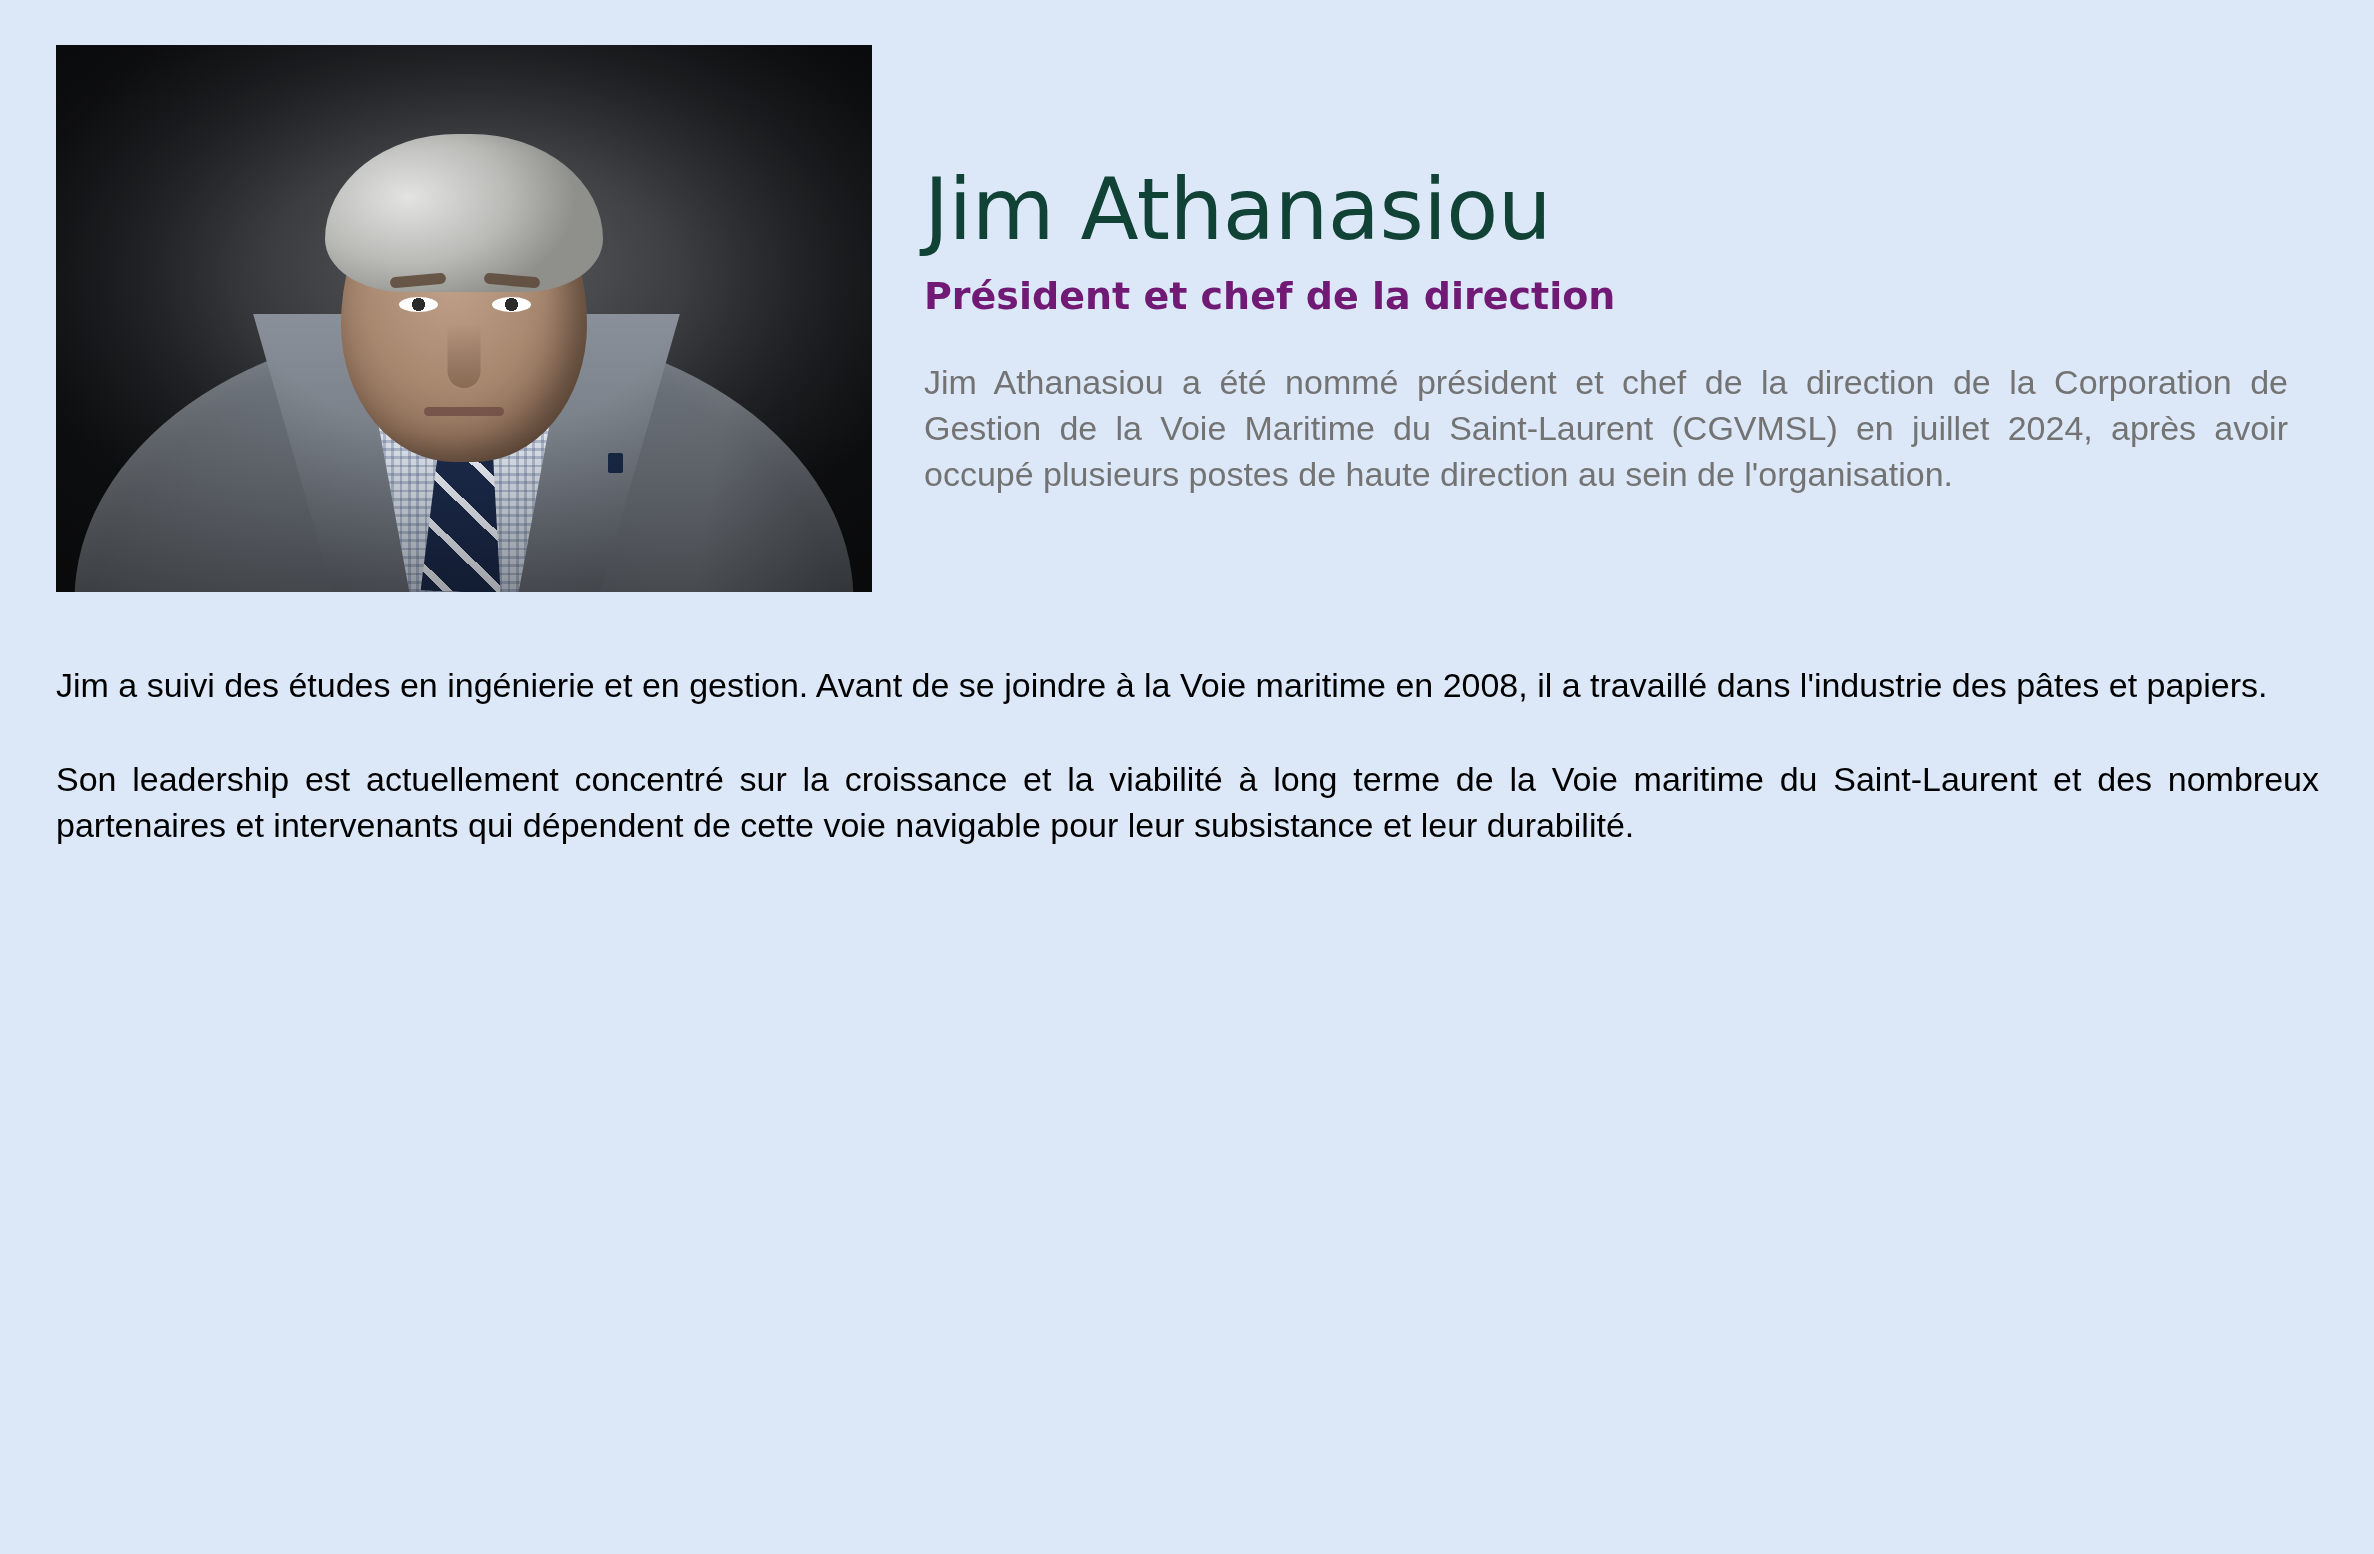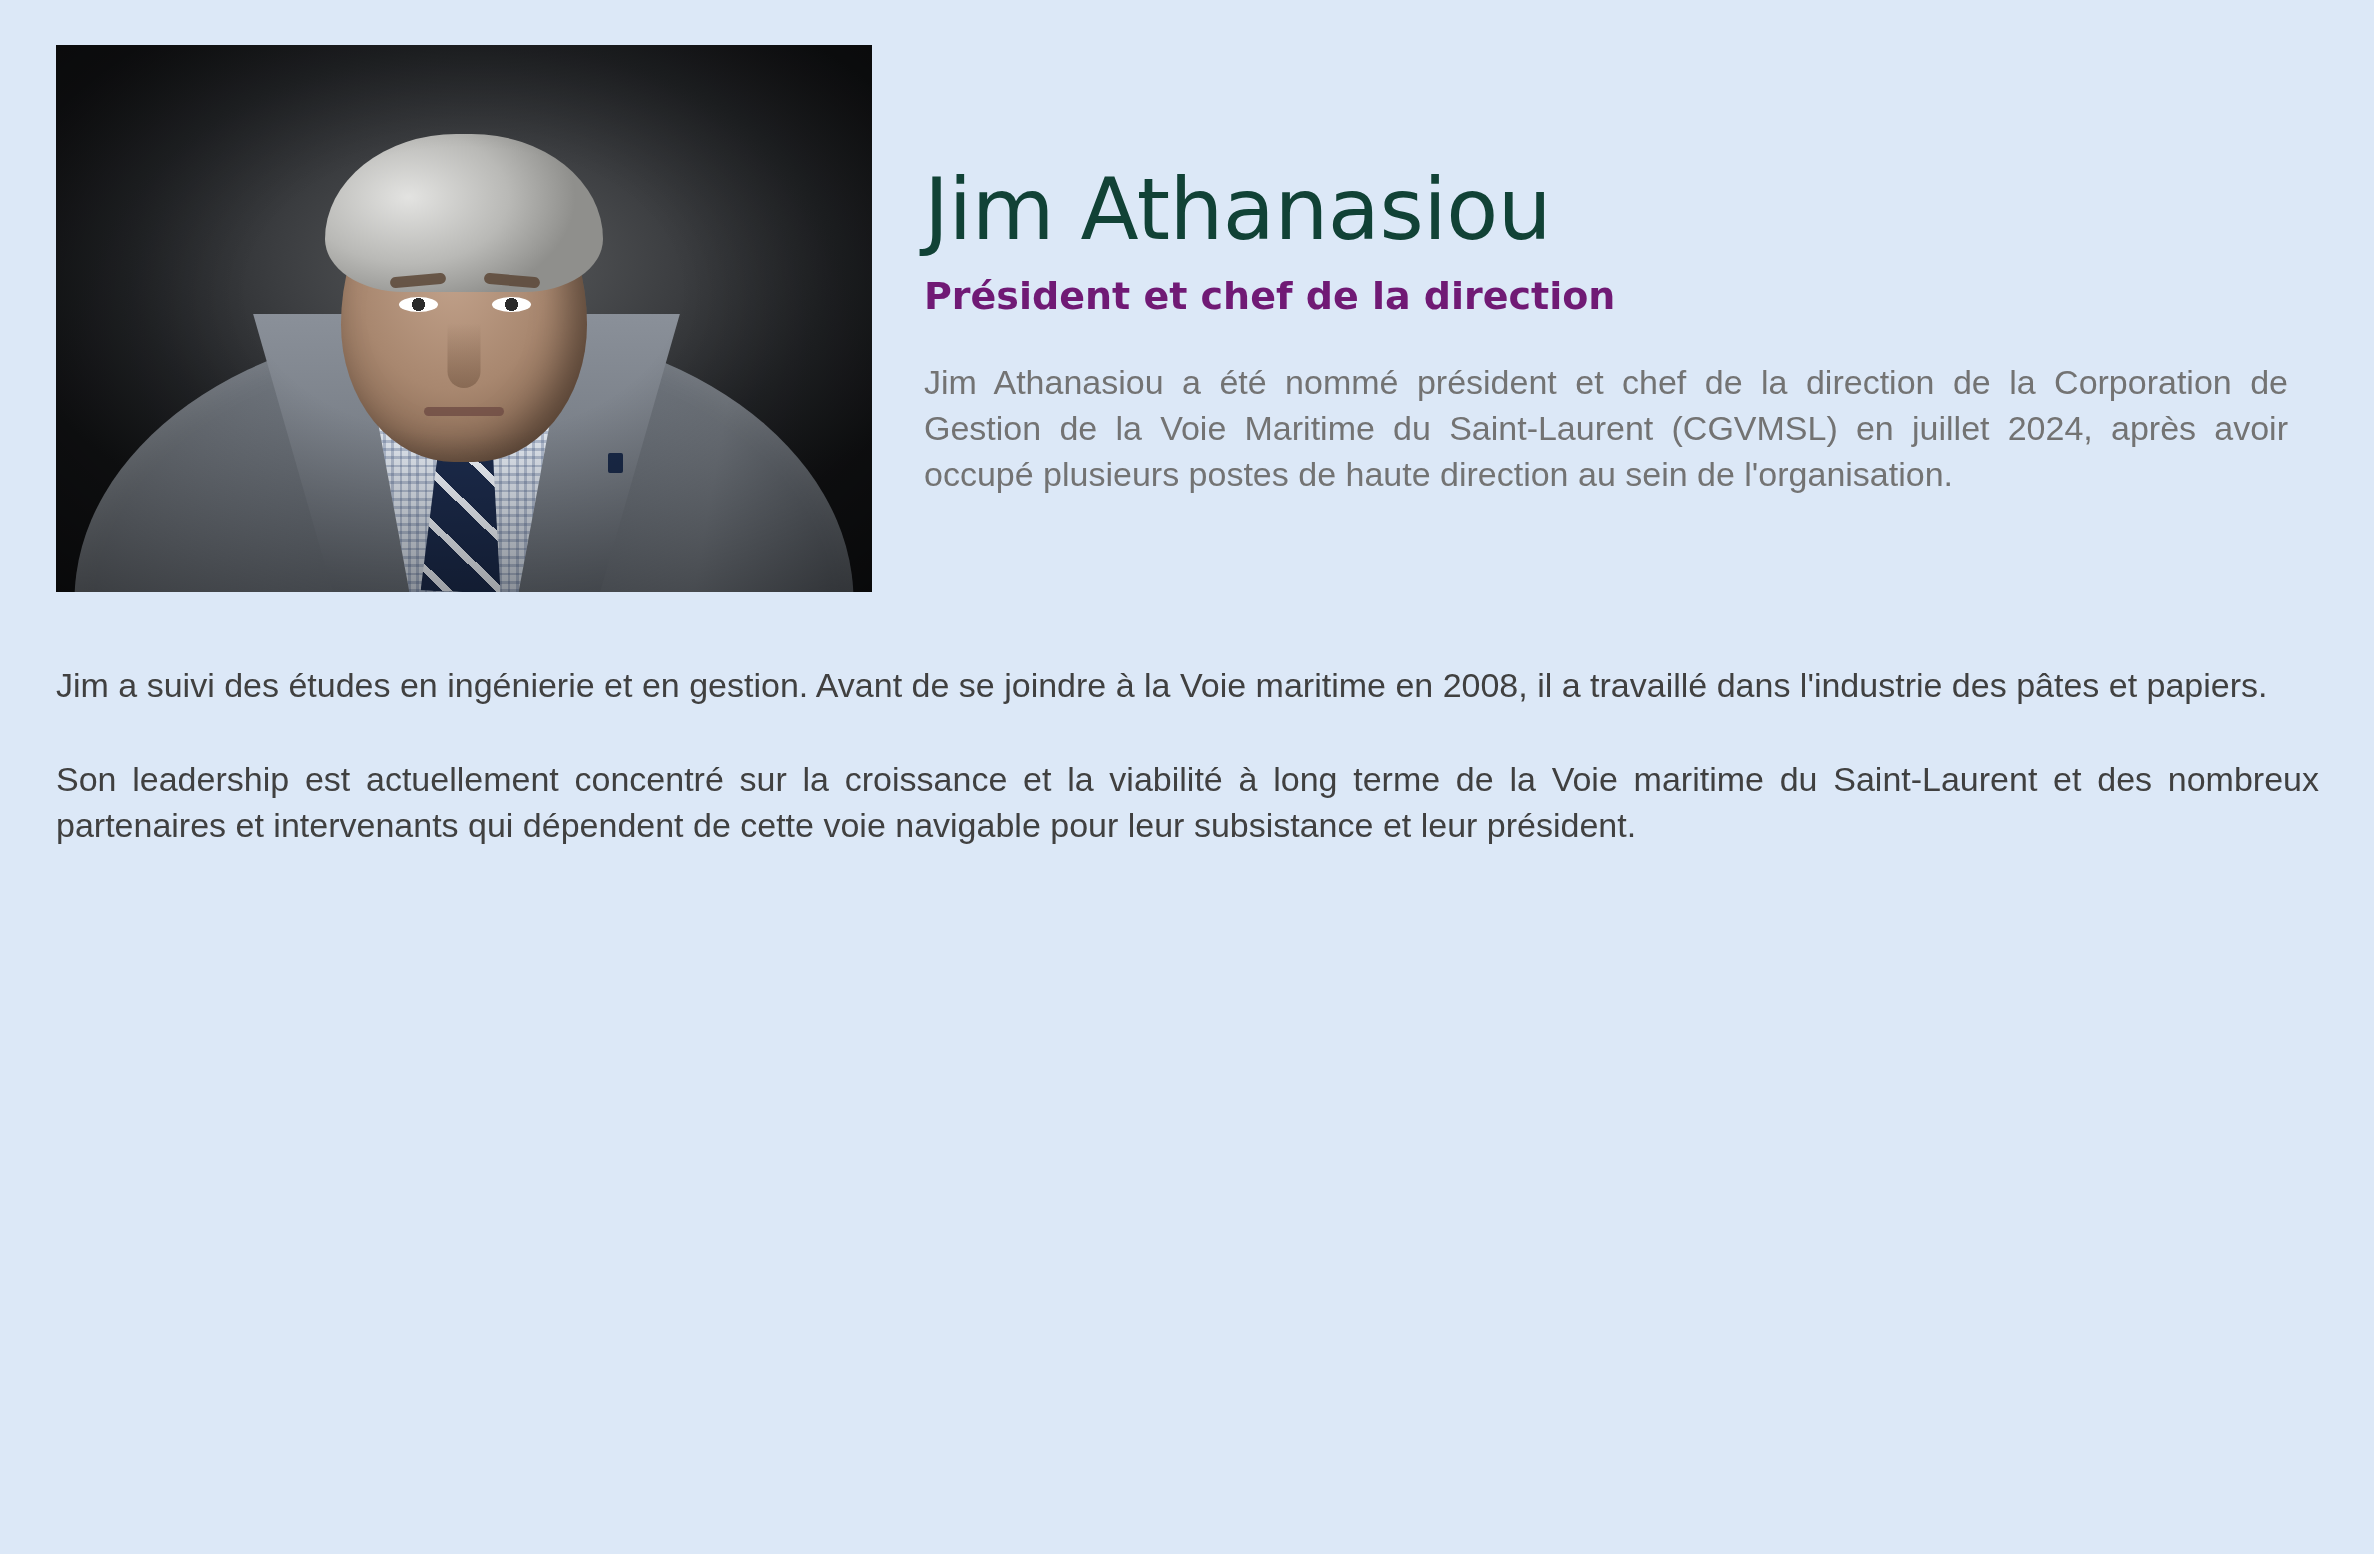--- a/index.html
+++ b/index.html
@@ -232,21 +232,21 @@
   
   .bio-body {
     margin-top: 70px;
     max-width: 2263px;
   }
 
   .bio-body p {
     margin: 0 0 48px 0;
     font-size: 34px;
     line-height: 1.36;
-    color: #404040;
+    color: #000000;
     text-align: justify;
   }
   .bio-body p:last-child {
     margin-bottom: 0;
   }
 </style>
 </head>
 <body>
 
 <div class="page">
@@ -276,17 +276,17 @@
     <div class="bio-head">
       <h1 class="name">Jim Athanasiou</h1>
       <h2 class="role">Président et chef de la direction</h2>
       <p class="intro">Jim Athanasiou a été nommé président et chef de la direction de la Corporation de Gestion de la Voie Maritime du Saint-Laurent (CGVMSL) en juillet 2024, après avoir occupé plusieurs postes de haute direction au sein de l'organisation.</p>
     </div>
 
   </div>
 
   <div class="bio-body">
     <p>Jim a suivi des études en ingénierie et en gestion. Avant de se joindre à la Voie maritime en 2008, il a travaillé dans l'industrie des pâtes et papiers.</p>
-    <p>Son leadership est actuellement concentré sur la croissance et la viabilité à long terme de la Voie maritime du Saint-Laurent et des nombreux partenaires et intervenants qui dépendent de cette voie navigable pour leur subsistance et leur président.</p>
+    <p>Son leadership est actuellement concentré sur la croissance et la viabilité à long terme de la Voie maritime du Saint-Laurent et des nombreux partenaires et intervenants qui dépendent de cette voie navigable pour leur subsistance et leur durabilité.</p>
   </div>
 
 </div>
 
 
 </body></html>

